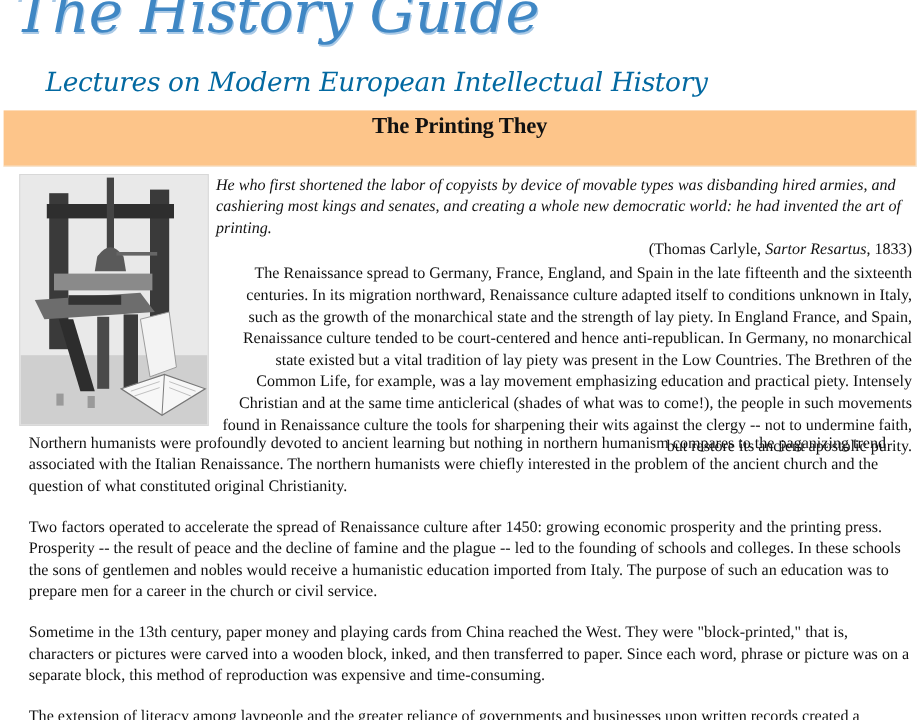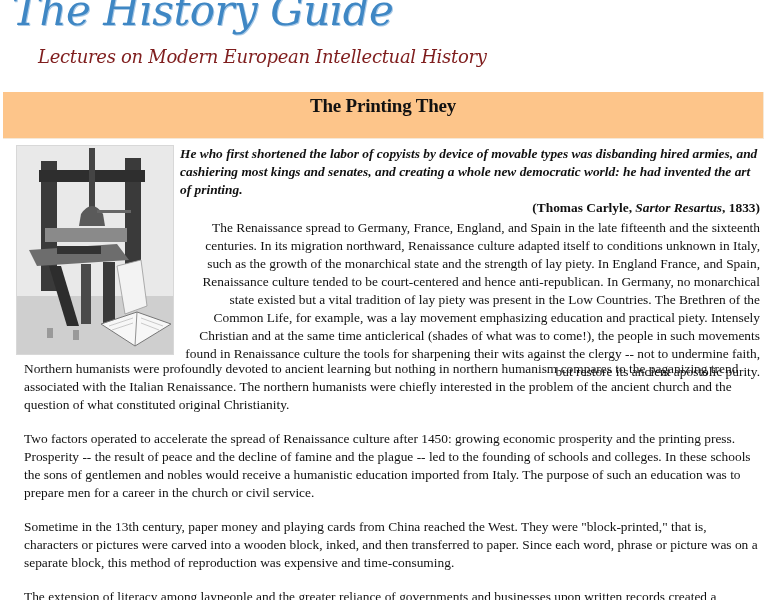--- a/index.html
+++ b/index.html
@@ -19,35 +19,35 @@
   .masthead {
     position: relative;
     height: 90px;
   }
   .site-title {
     position: absolute;
     left: 12px;
     top: 2px;
     font-family: "DejaVu Serif", serif;
     font-style: italic;
-    font-size: 42px;
+    font-size: 48px;
     letter-spacing: -0.5px;
     color: #3f87c4;
     text-shadow: 1px 1px 0 #a9c9e6;
     white-space: nowrap;
   }
   .site-subtitle {
     position: absolute;
     left: 38px;
-    top: 48px;
+    top: 61px;
     font-family: "DejaVu Serif", serif;
     font-style: italic;
-    font-size: 18px;
+    font-size: 22px;
     letter-spacing: -0.3px;
-    color: #7f1d1d;
+    color: #0369a1;
     white-space: nowrap;
   }
   .banner {
     position: absolute;
     left: 3px;
     top: 92px;
     width: 760px;
     height: 46px;
     background: #fdc58a;
     border-right: 1px solid #f5e9d8;
@@ -71,21 +71,20 @@
     height: 208px;
     background: #eeeeee;
     border: 1px solid #d8d8d8;
     overflow: hidden;
   }
   .quote-block {
     position: absolute;
     left: 180px;
     top: 145px;
     width: 580px;
-    font-weight: bold;
   }
   .quote-text {
     font-style: italic;
     margin: 0;
   }
   .quote-cite { margin: 0; text-align: right; }
   .para-intro {
     position: absolute;
     left: 180px;
     top: 219px;

